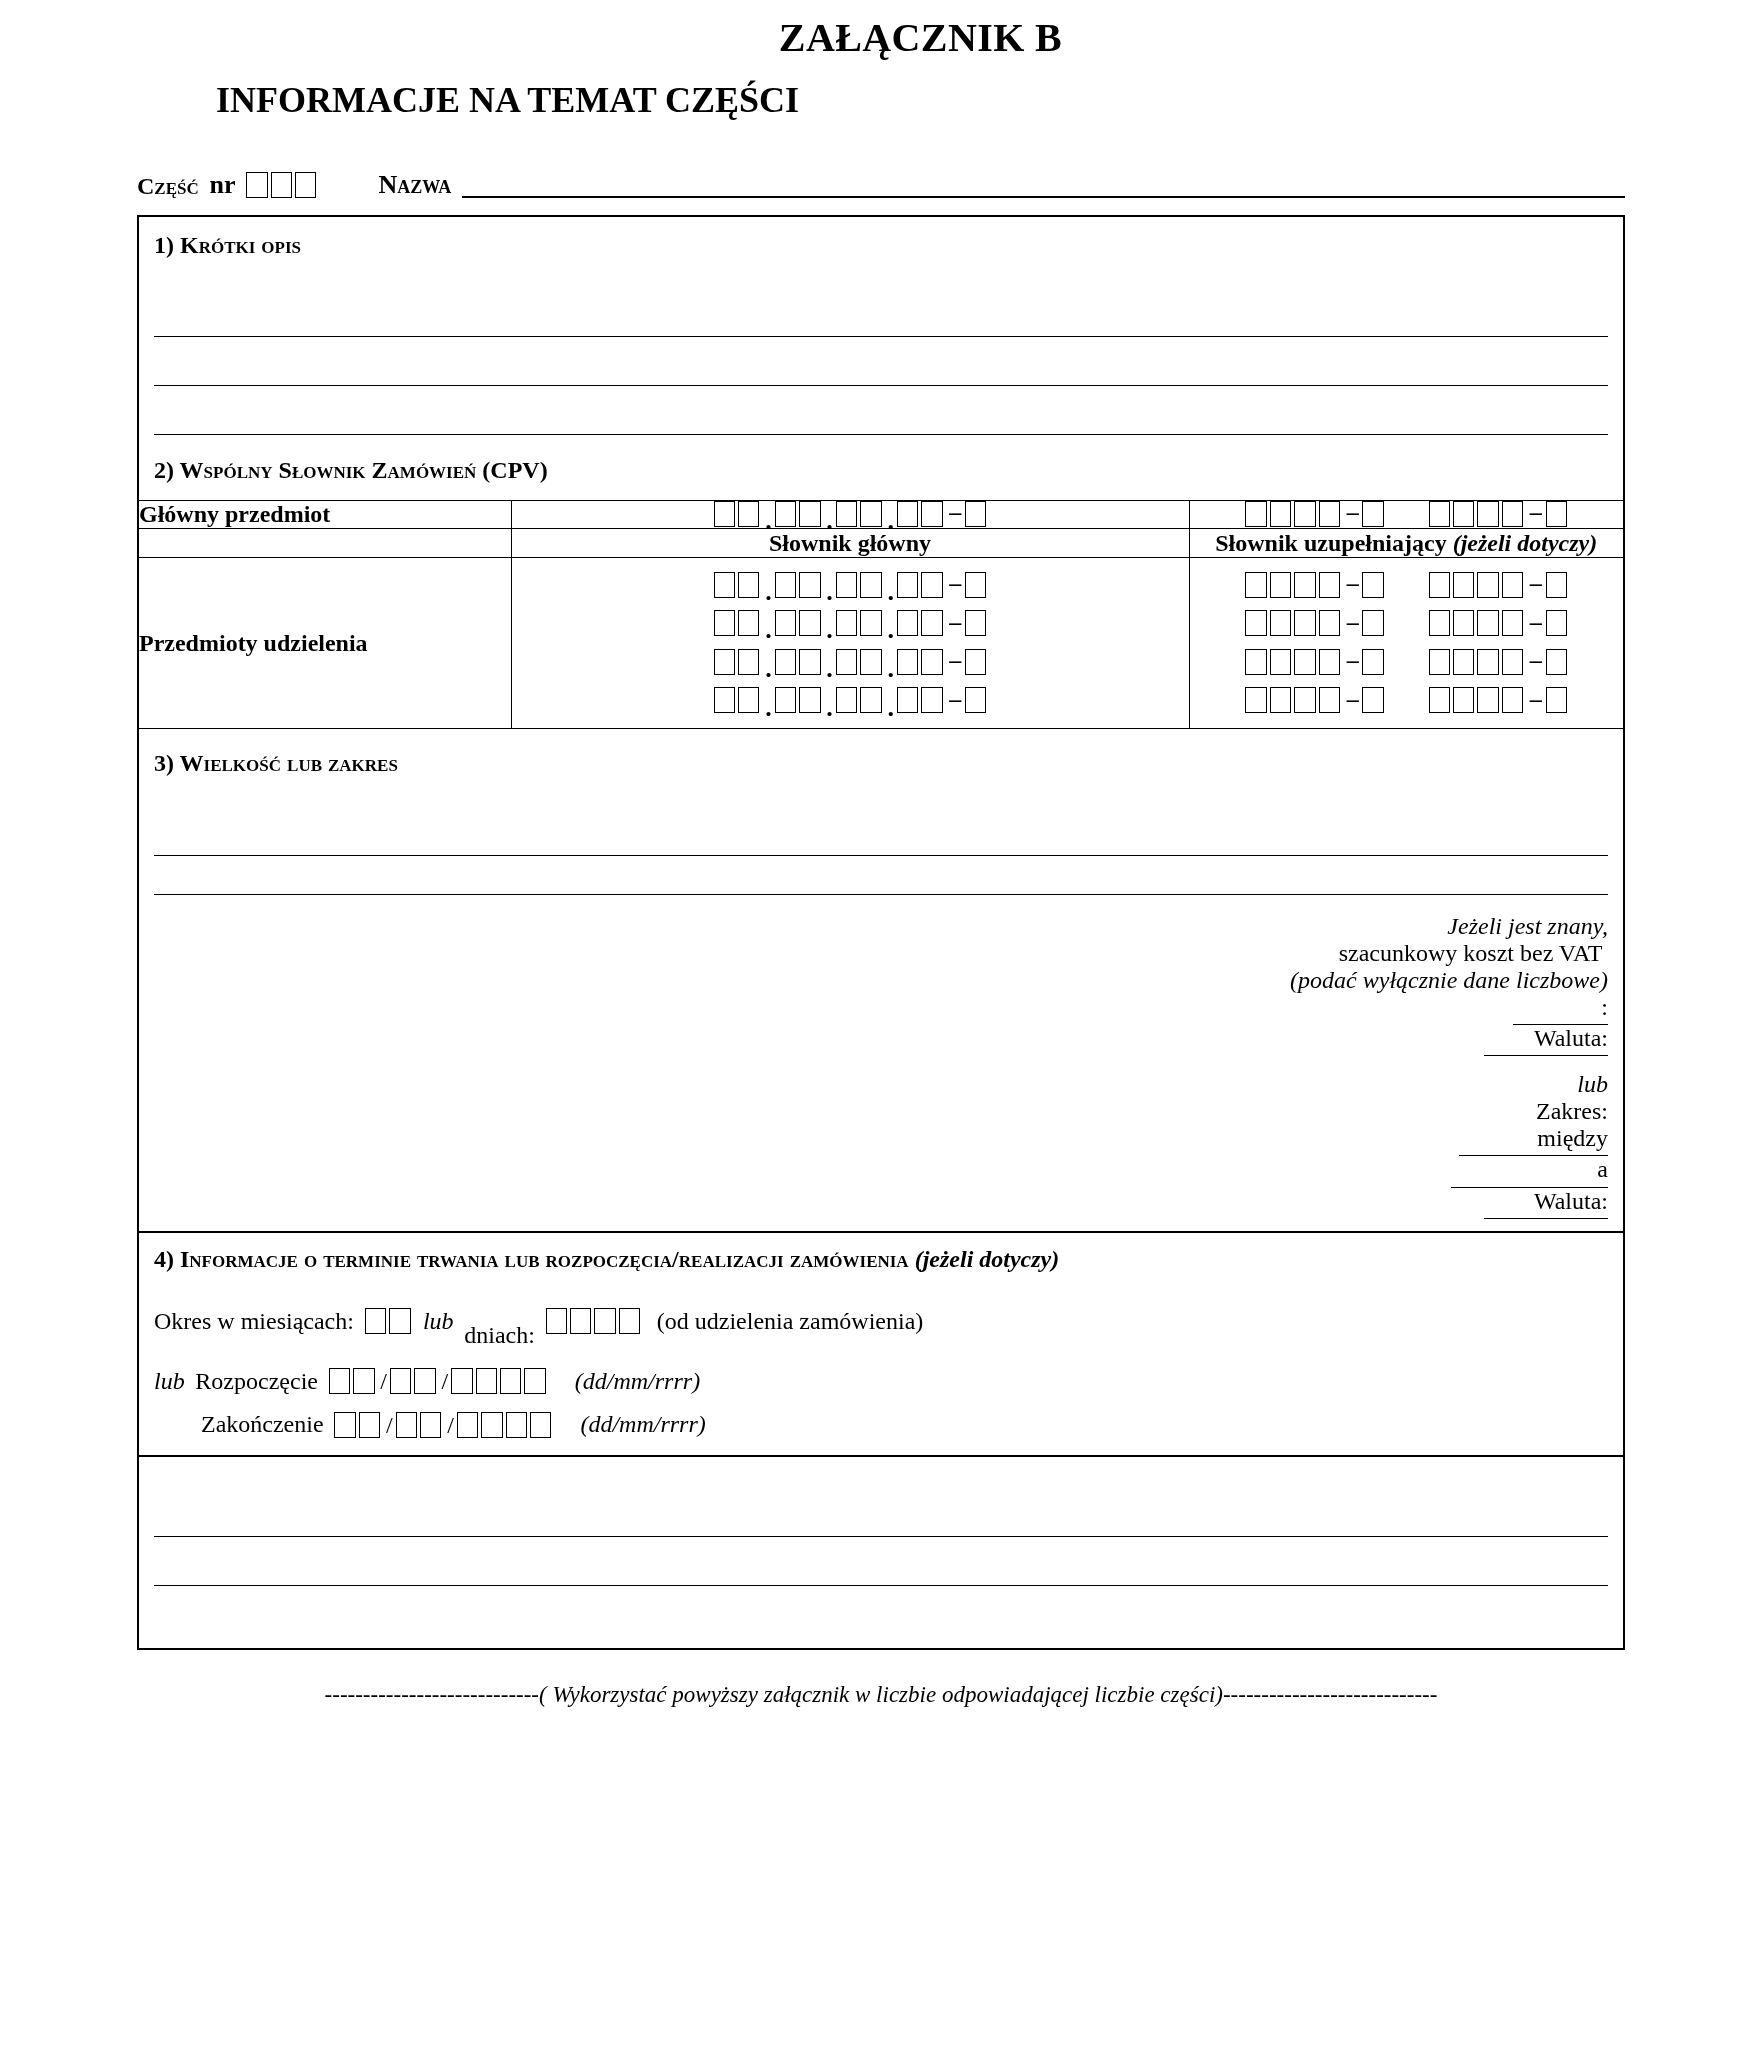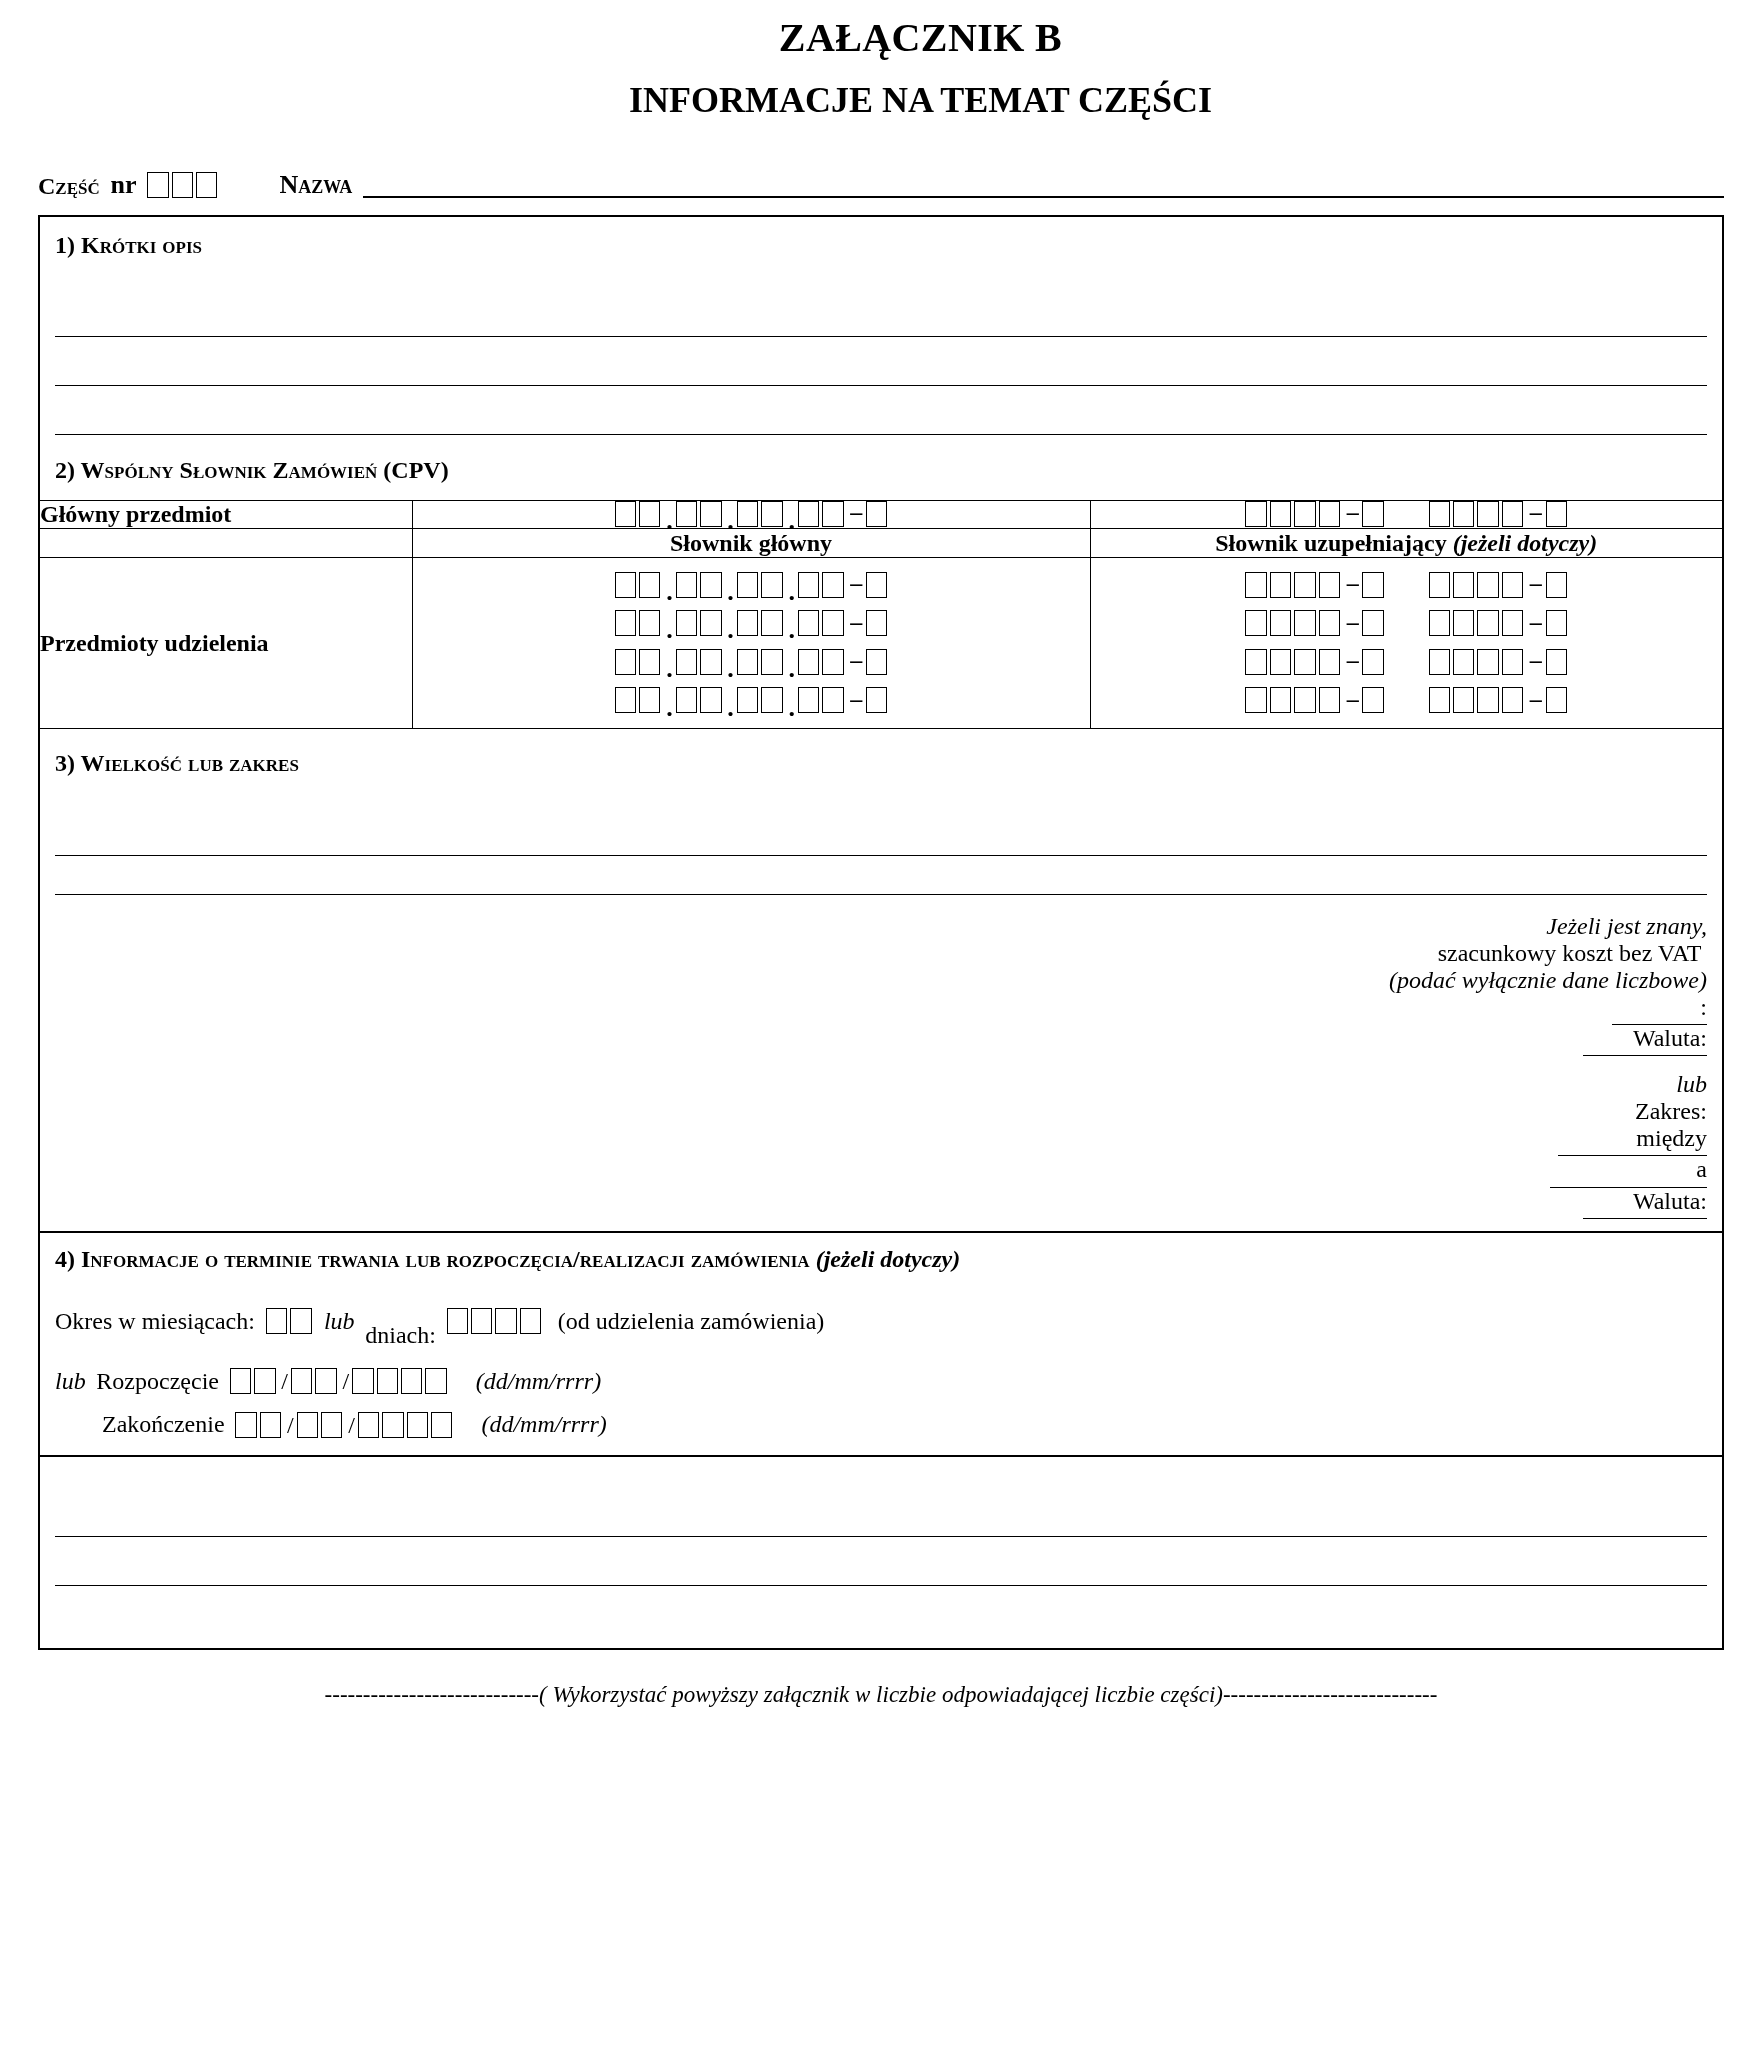--- a/index.html
+++ b/index.html
@@ -17,38 +17,38 @@
     width: 1762px;
     height: 2536px;
     background: #ffffff;
     box-sizing: border-box;
     padding: 0;
     overflow: hidden;
   }
 
   .inner {
     position: relative;
-    width: 1686px;
+    width: 1488px;
     margin: 0 auto;
     padding-top: 14px;
     box-sizing: border-box;
   }
 
   
   .doc-title {
     text-align: center;
     font-weight: bold;
     font-size: 40px;
     letter-spacing: 0.4px;
     line-height: 1.18;
     margin: 0;
     padding-left: 79px;
   }
   .doc-subtitle {
-    text-align: center;
+    text-align: left;
     font-weight: bold;
     font-size: 36px;
     line-height: 1.2;
     margin: 18px 0 0 0;
     padding-left: 79px;
   }
 
   
   .part-row {
     display: flex;

